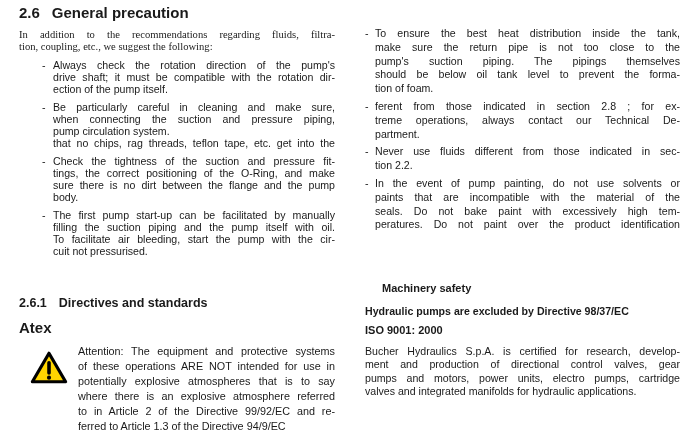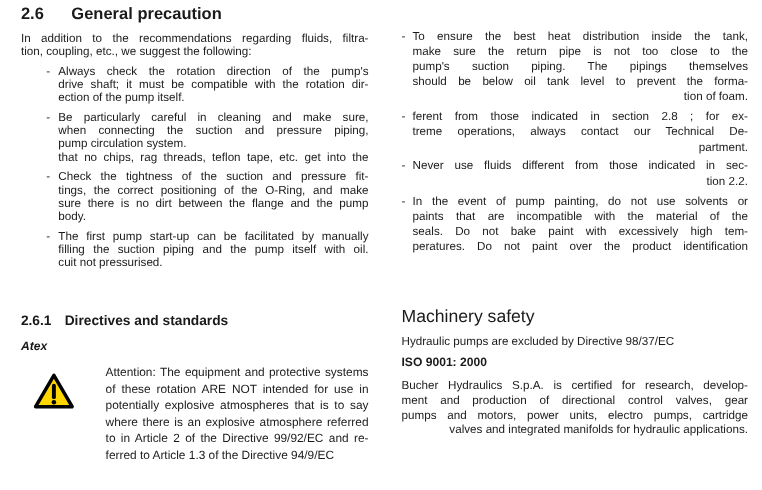--- a/index.html
+++ b/index.html
@@ -8,48 +8,48 @@
     background:#ffffff;
     font-family:"Liberation Sans", sans-serif;
     color:#1a1a1a;
     overflow:hidden;
     position:relative;
   }
   .page { position:absolute; inset:0; }
   .col-left  { position:absolute; left:19px;  top:0; width:316px; font-size:10.6px; }
   .col-right { position:absolute; left:365px; top:0; width:315px; font-size:10.6px; }
 
-  .h1 { margin-top:4px; font-size:15px; font-weight:bold; line-height:18px; display:flex; gap:25px; }
+  .h1 { margin-top:4px; font-size:15px; font-weight:bold; line-height:18px; display:flex; gap:12px; }
   .h2 { margin-top:39px; font-size:12.5px; font-weight:bold; line-height:15px; display:flex; gap:12px; }
 
-  .intro { margin-top:7px; }
+  .intro { margin-top:7px;font-family:Liberation Serif, serif; }
 
   .line { line-height:12px; }
   .line.just { text-align:justify; text-align-last:justify; }
 
   .bullet { display:flex; }
   .dash { flex:0 0 11px; }
   .btext { flex:1; min-width:0; }
 
   .bullets-left .bullet { margin-top:6px; padding-left:23px; }
 
   .bullets-right { margin-top:27px; }
   .bullets-right .bullet + .bullet { margin-top:4px; }
   .bullets-right .dash { flex:0 0 10px; }
-  .col-right .line { line-height:13.8px;text-align:right; }
+  .col-right .line { line-height:13.8px; }
 
-  .atex { margin-top:10px; font-weight:bold; font-size:11px; line-height:13px;font-style:italic; }
+  .atex { margin-top:10px; font-weight:bold; font-size:15px; line-height:13px; }
 
   .warn { margin-top:10px; display:flex; padding-left:11px; }
   .warn-icon { flex:0 0 38px; height:35px; margin-top:6px; }
-  .warn-text { width:260px; margin-left:28px; font-size:10.8px; }
+  .warn-text { width:260px; margin-left:10px; font-size:10.8px; }
   .col-left .warn-text .line { line-height:15px; }
 
-  .mach-h { margin-top:50px; font-weight:normal; font-size:16px; line-height:13px; }
-  .mach-line { margin-top:10px; line-height:13px; }
+  .mach-h { margin-top:50px; font-weight:bold; font-size:11px; line-height:13px;margin-left:17px; }
+  .mach-line { margin-top:10px; line-height:13px;font-weight:bold; }
   .iso { margin-top:6px; font-weight:bold; font-size:11px; line-height:13px; }
   .company { margin-top:8px; }
   .col-right .company .line { line-height:13.2px; }
 </style>
 </head>
 <body>
 
 <div class="page">
 
   <div class="col-left">
@@ -88,41 +88,42 @@
             <div class="line just">tings, the correct positioning of the O-Ring, and make</div>
             <div class="line just">sure there is no dirt between the flange and the pump</div>
             <div class="line">body.</div>
           </div>
         </div>
         <div class="bullet">
           <span class="dash">-</span>
           <div class="btext">
             <div class="line just">The first pump start-up can be facilitated by manually</div>
             <div class="line just">filling the suction piping and the pump itself with oil.</div>
+            <div class="line just">To facilitate air bleeding, start the pump with the cir-</div>
             <div class="line">cuit not pressurised.</div>
           </div>
         </div>
       </div>
 
     <div class="h2">
       <span>2.6.1</span>
       <span>Directives and standards</span>
     </div>
 
     <div class="atex">Atex</div>
 
     <div class="warn">
       <svg class="warn-icon" viewBox="0 0 48 44" xmlns="http://www.w3.org/2000/svg">
         <path d="M24 4 L45 40 L3 40 Z" fill="#ffd500" stroke="#000000" stroke-width="4" stroke-linejoin="round"></path>
         <path d="M24 16 L24 29" stroke="#000000" stroke-width="4.5" stroke-linecap="round"></path>
         <circle cx="24" cy="34.8" r="2.6" fill="#000000"></circle>
       </svg>
       <div class="warn-text">
           <div class="line just">Attention: The equipment and protective systems</div>
-          <div class="line just">of these rotation ARE NOT intended for use in</div>
+          <div class="line just">of these operations ARE NOT intended for use in</div>
           <div class="line just">potentially explosive atmospheres that is to say</div>
           <div class="line just">where there is  an explosive atmosphere referred</div>
           <div class="line just">to in Article 2 of the Directive 99/92/EC and re-</div>
           <div class="line">ferred to Article 1.3 of the Directive 94/9/EC</div>
         </div>
     </div>
   </div>
 
   <div class="col-right">
     <div class="bullets-right">

